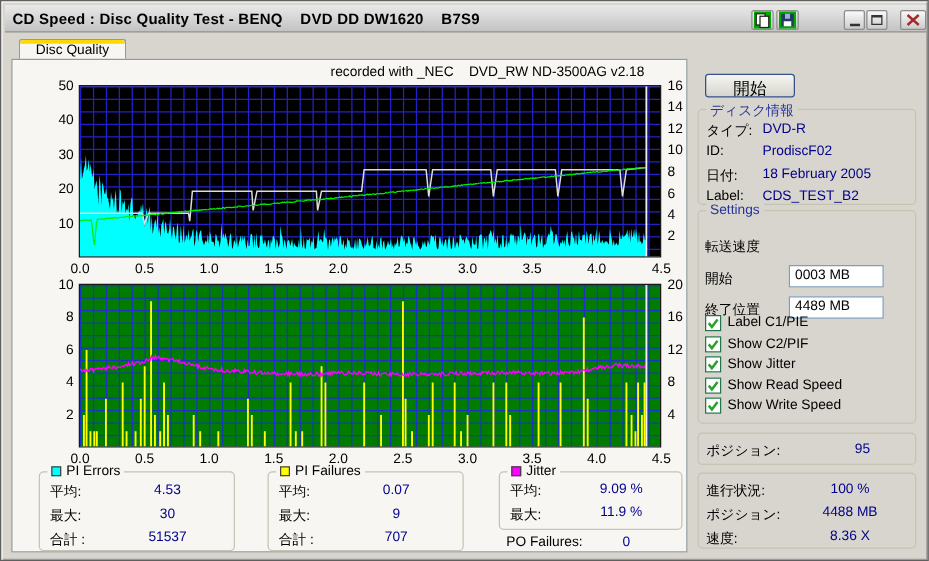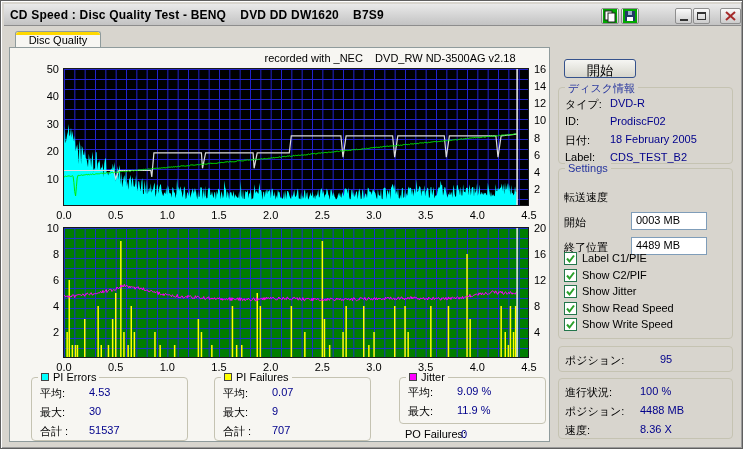--- a/index.html
+++ b/index.html
@@ -48,21 +48,21 @@
   .btn-exit .focus { position:absolute; left:1px; top:1px; right:1px; bottom:1px;
     border:1px dotted #555; pointer-events:none; }
   .u { text-decoration:underline; }
 
   .groupbox { position:absolute; border:1px solid #c5c3b2; border-radius:4px; }
   .group-title { position:absolute; top:-7px; left:6px; background:#d8d5ce; padding:0 3px;
     color:#26359e; }
   .tab-page-bg .group-title, .stat-title { background:#f7f6f2; }
   .row-label { position:absolute; color:#000; }
   .row-value { position:absolute; color:#00008b; }
-  .r-align { text-align:left; }
+  .r-align { text-align:center; }
 
   .field { position:absolute; background:#fff; border:1px solid #7f9db9; padding:1px 0 0 4px; color:#000; }
 
   .combo { position:absolute; left:630px; top:184px; width:95px; height:20px;
     background:#fff; border:1px solid #7f9db9; }
   .combo-text { position:absolute; left:4px; top:2px; }
   .combo-btn { position:absolute; right:1px; top:1px; width:16px; height:16px;
     background:linear-gradient(#f4f4f4,#c6c6c6); border:1px solid #9a9a9a; border-radius:2px;
     display:flex; align-items:center; justify-content:center; }
 

